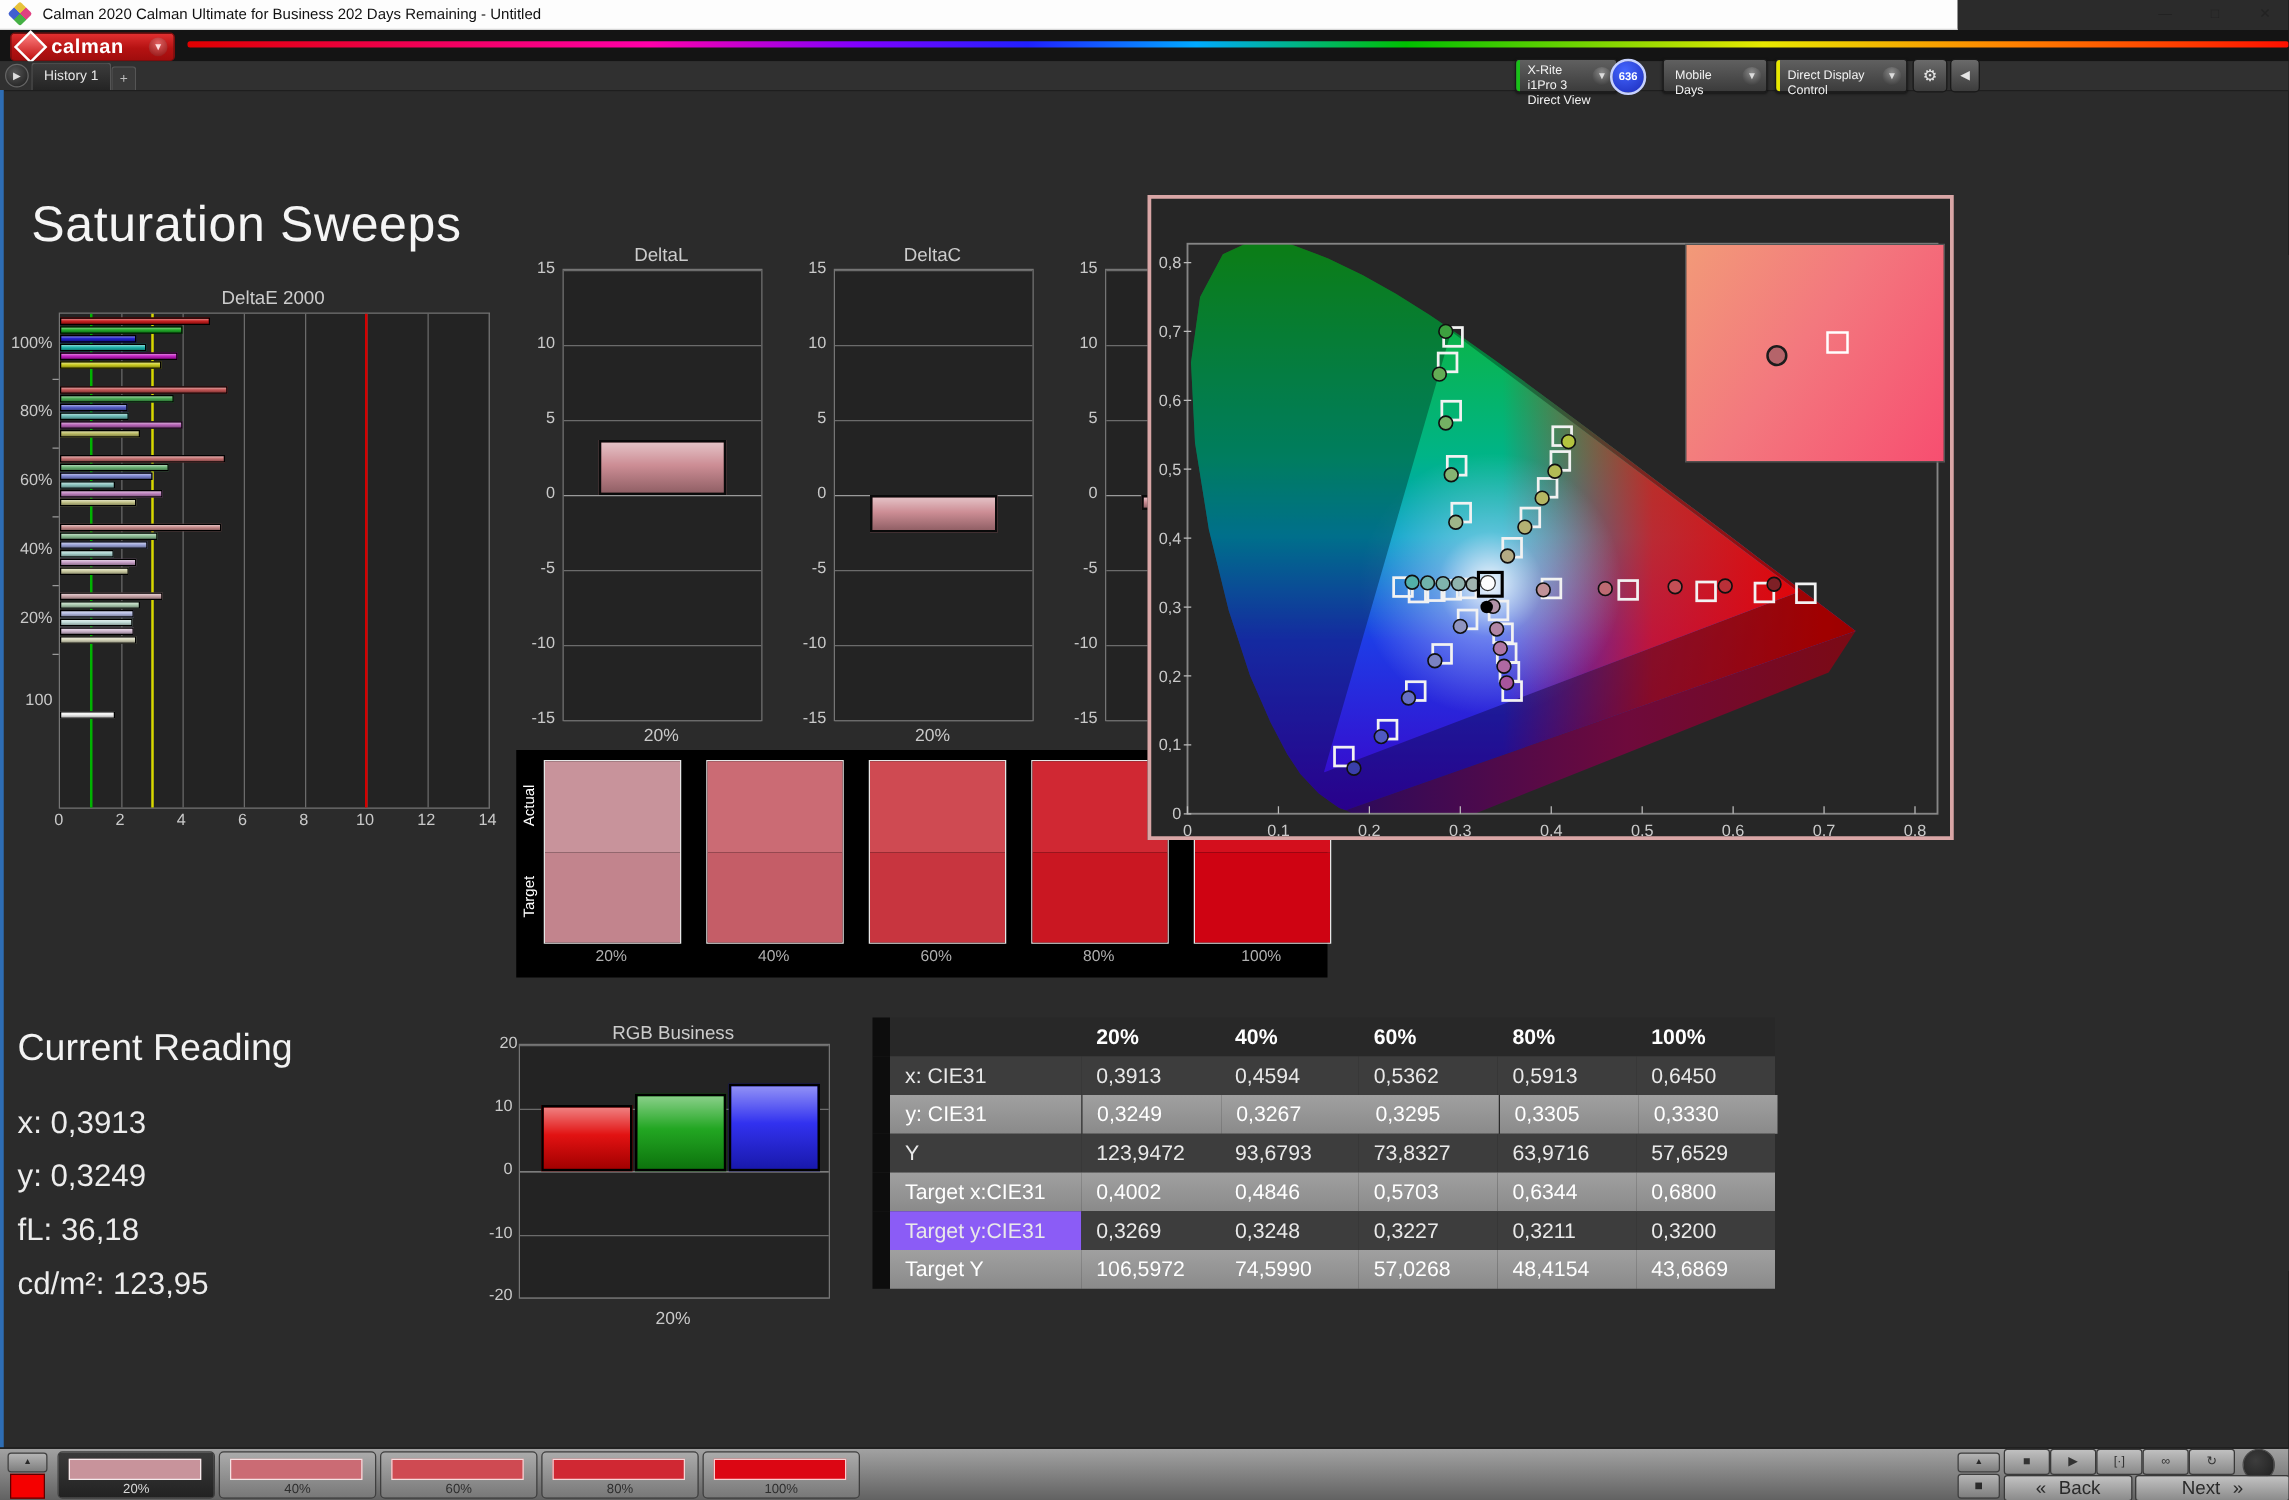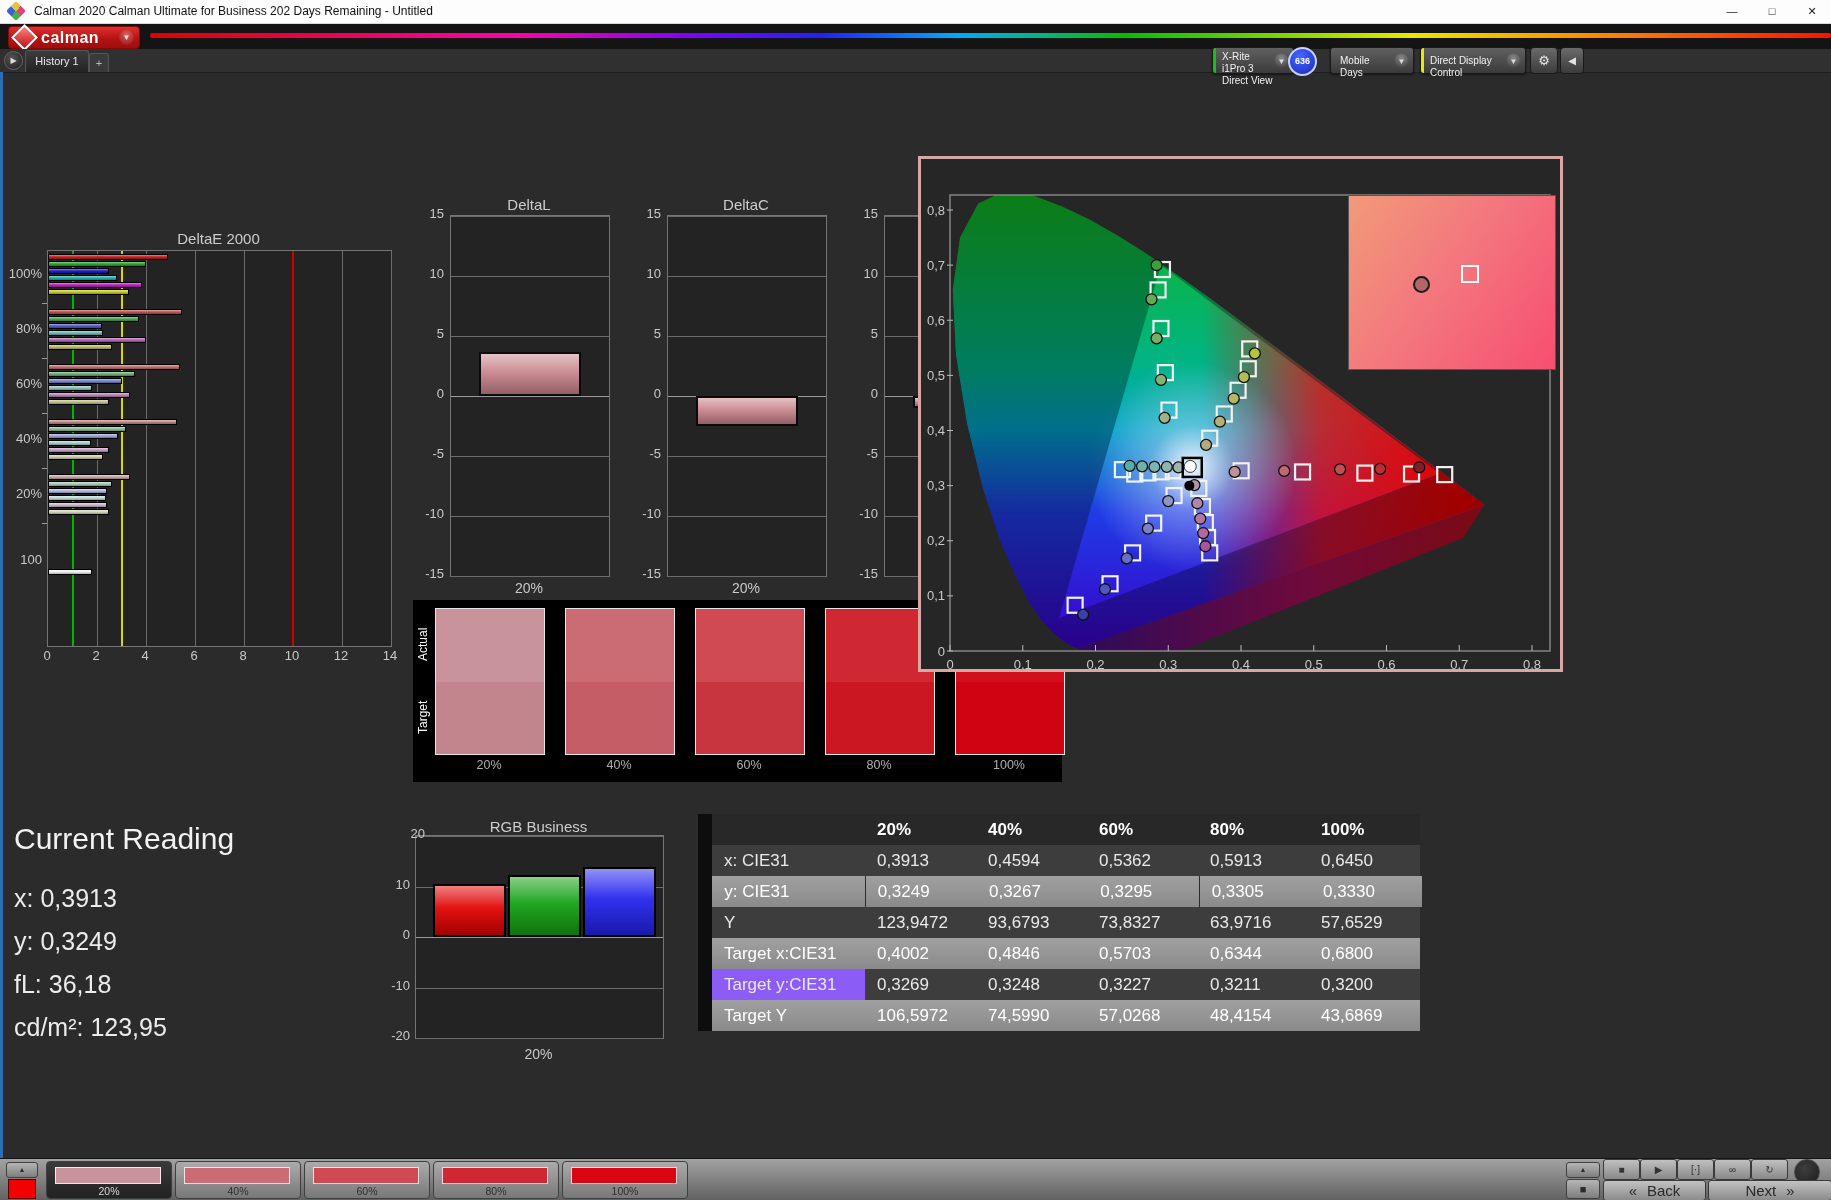--- a/index.html
+++ b/index.html
@@ -1,20 +1,20 @@
 <!DOCTYPE html>
 <html><head>
 <meta charset="utf-8">
 <style>
   html,body{margin:0;padding:0;background:#111;}
   #app{position:relative;width:1831px;height:1200px;background:#2b2b2b;overflow:hidden;
        font-family:"Liberation Sans",sans-serif;-webkit-font-smoothing:antialiased;}
   .abs{position:absolute;}
   
-  #titlebar{left:0;top:0;width:1831px;height:23px;background:#fdfdfd;border-bottom:1px solid #d8d8d8;}
+  #titlebar{left:0;top:0;width:1566px;height:23px;background:#fdfdfd;border-bottom:1px solid #d8d8d8;}
   #win-icon{left:9px;top:4px;width:14px;height:14px;border-radius:2px;transform:rotate(45deg);
     background:conic-gradient(#e04080 0 25%, #45b045 0 50%, #4060d0 0 75%, #e6c23c 0);}
   #win-title{left:34px;top:4px;font-size:12px;color:#111;}
   .win-btn{top:0;width:38px;height:23px;text-align:center;line-height:23px;font-size:11px;color:#222;}
   
   #menubar{left:0;top:24px;width:1831px;height:25px;background:#141414;}
   #calman-btn{left:8px;top:26px;width:130px;height:21px;border-radius:4px;border:1px solid #7d0d0d;
     background:linear-gradient(#e03030,#b51212 55%,#a00d0d);display:flex;align-items:center;cursor:pointer;}
   #calman-logo{width:15px;height:15px;margin-left:6px;transform:rotate(45deg);border:2px solid #fff;
     background:linear-gradient(135deg,#ff8080,#c01010);}
@@ -108,20 +108,21 @@
   </div>
   <div class="dd" style="left:1420px;top:47px;width:104px;height:25px;">
     <span class="stripe" style="background:#e8e800;"></span>
     <span class="dd-text" style="padding-top:7px;">Direct Display Control</span>
     <span class="dd-arrow">▼</span>
   </div>
   <div class="tool-btn" style="left:1530px;">⚙</div>
   <div class="tool-btn" style="left:1560px;width:22px;font-size:10px;">◀</div>
 
   <div class="abs" id="edge-line"></div>
+  <div class="abs" id="page-title">Saturation Sweeps</div>
 
   <div class="chart-title" style="left:47px;top:230px;width:343px;">DeltaE 2000</div>
   <div class="abs" id="de-area" style="left:0;top:248px;width:430px;height:420px;">
     <div class="plot" id="de-plot" style="left:47px;top:2px;width:343px;height:395px;">
         <div style="position: absolute; left: 49px; top: 0px; width: 1px; height: 395px; background: rgb(107, 107, 107);"></div>
         <div style="position: absolute; left: 98px; top: 0px; width: 1px; height: 395px; background: rgb(107, 107, 107);"></div>
         <div style="position: absolute; left: 147px; top: 0px; width: 1px; height: 395px; background: rgb(107, 107, 107);"></div>
         <div style="position: absolute; left: 196px; top: 0px; width: 1px; height: 395px; background: rgb(107, 107, 107);"></div>
         <div style="position: absolute; left: 245px; top: 0px; width: 1px; height: 395px; background: rgb(107, 107, 107);"></div>
         <div style="position: absolute; left: 294px; top: 0px; width: 1px; height: 395px; background: rgb(107, 107, 107);"></div>
@@ -443,21 +444,21 @@
     <div class="plot" id="rgb-plot" style="left:45px;top:0;width:247px;height:202px;">
         <div style="position: absolute; left: 0px; top: 0px; width: 247px; height: 1px; background: rgb(107, 107, 107);"></div>
         <div style="position: absolute; left: 0px; top: 50.5px; width: 247px; height: 1px; background: rgb(107, 107, 107);"></div>
         <div style="position: absolute; left: 0px; top: 101px; width: 247px; height: 1px; background: rgb(154, 154, 154);"></div>
         <div style="position: absolute; left: 0px; top: 151.5px; width: 247px; height: 1px; background: rgb(107, 107, 107);"></div>
         <div style="position: absolute; left: 0px; top: 202px; width: 247px; height: 1px; background: rgb(107, 107, 107);"></div>
         <div style="position: absolute; left: 17px; top: 48px; width: 73px; height: 53px; background-color: rgb(224, 0, 0); background-image: linear-gradient(rgba(255, 255, 255, 0.5), rgba(255, 255, 255, 0.07) 45%, rgba(0, 0, 0, 0.28)); border: 2px solid rgb(0, 0, 0); box-sizing: border-box;"></div>
         <div style="position: absolute; left: 92px; top: 38.9px; width: 73px; height: 62.1px; background-color: rgb(18, 160, 18); background-image: linear-gradient(rgba(255, 255, 255, 0.5), rgba(255, 255, 255, 0.07) 45%, rgba(0, 0, 0, 0.28)); border: 2px solid rgb(0, 0, 0); box-sizing: border-box;"></div>
         <div style="position: absolute; left: 167px; top: 31.3px; width: 73px; height: 69.7px; background-color: rgb(34, 34, 238); background-image: linear-gradient(rgba(255, 255, 255, 0.5), rgba(255, 255, 255, 0.07) 45%, rgba(0, 0, 0, 0.28)); border: 2px solid rgb(0, 0, 0); box-sizing: border-box;"></div>
       </div>
-  <div style="position: absolute; left: 15px; top: -9px; width: 40px; text-align: right; color: rgb(201, 201, 201); font-size: 13px;">20</div>
+  <div style="position: absolute; left: 4px; top: -9px; width: 40px; text-align: right; color: rgb(201, 201, 201); font-size: 13px;">20</div>
       <div style="position: absolute; left: 0px; top: 41.5px; width: 40px; text-align: right; color: rgb(201, 201, 201); font-size: 13px;">10</div>
       <div style="position: absolute; left: 0px; top: 92px; width: 40px; text-align: right; color: rgb(201, 201, 201); font-size: 13px;">0</div>
       <div style="position: absolute; left: 0px; top: 142.5px; width: 40px; text-align: right; color: rgb(201, 201, 201); font-size: 13px;">-10</div>
       <div style="position: absolute; left: 0px; top: 193px; width: 40px; text-align: right; color: rgb(201, 201, 201); font-size: 13px;">-20</div>
       <div style="position: absolute; left: 45px; top: 211px; width: 247px; text-align: center; color: rgb(201, 201, 201); font-size: 14px;">20%</div>
     </div>
 
   <div class="abs" id="dtable">
       <div class="trow" style="position: absolute; top: 0px;">
         <div class="tcell" style="width: 14px; background: rgb(13, 13, 13); color: rgb(255, 255, 255); font-weight: bold;"></div>

